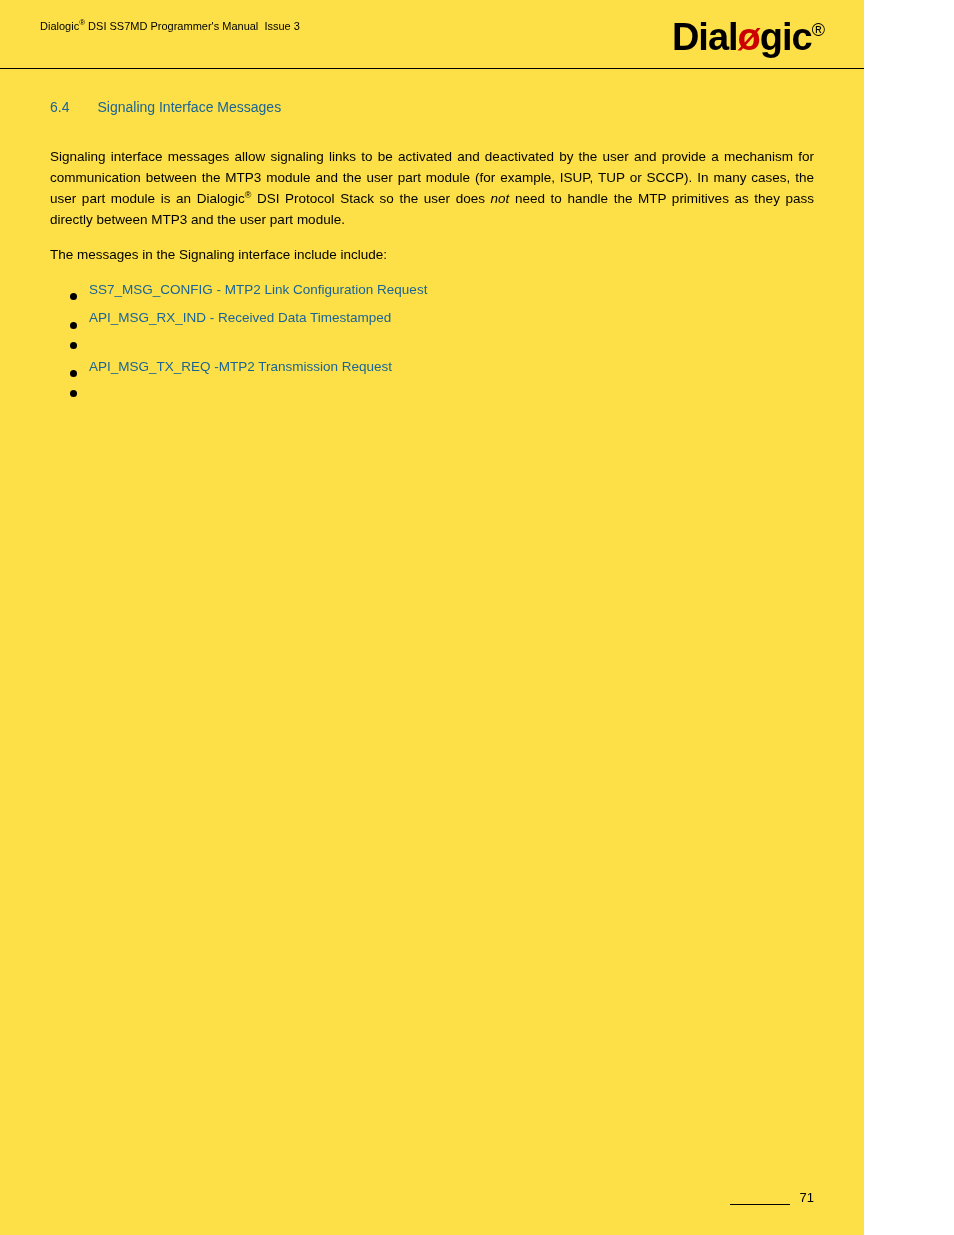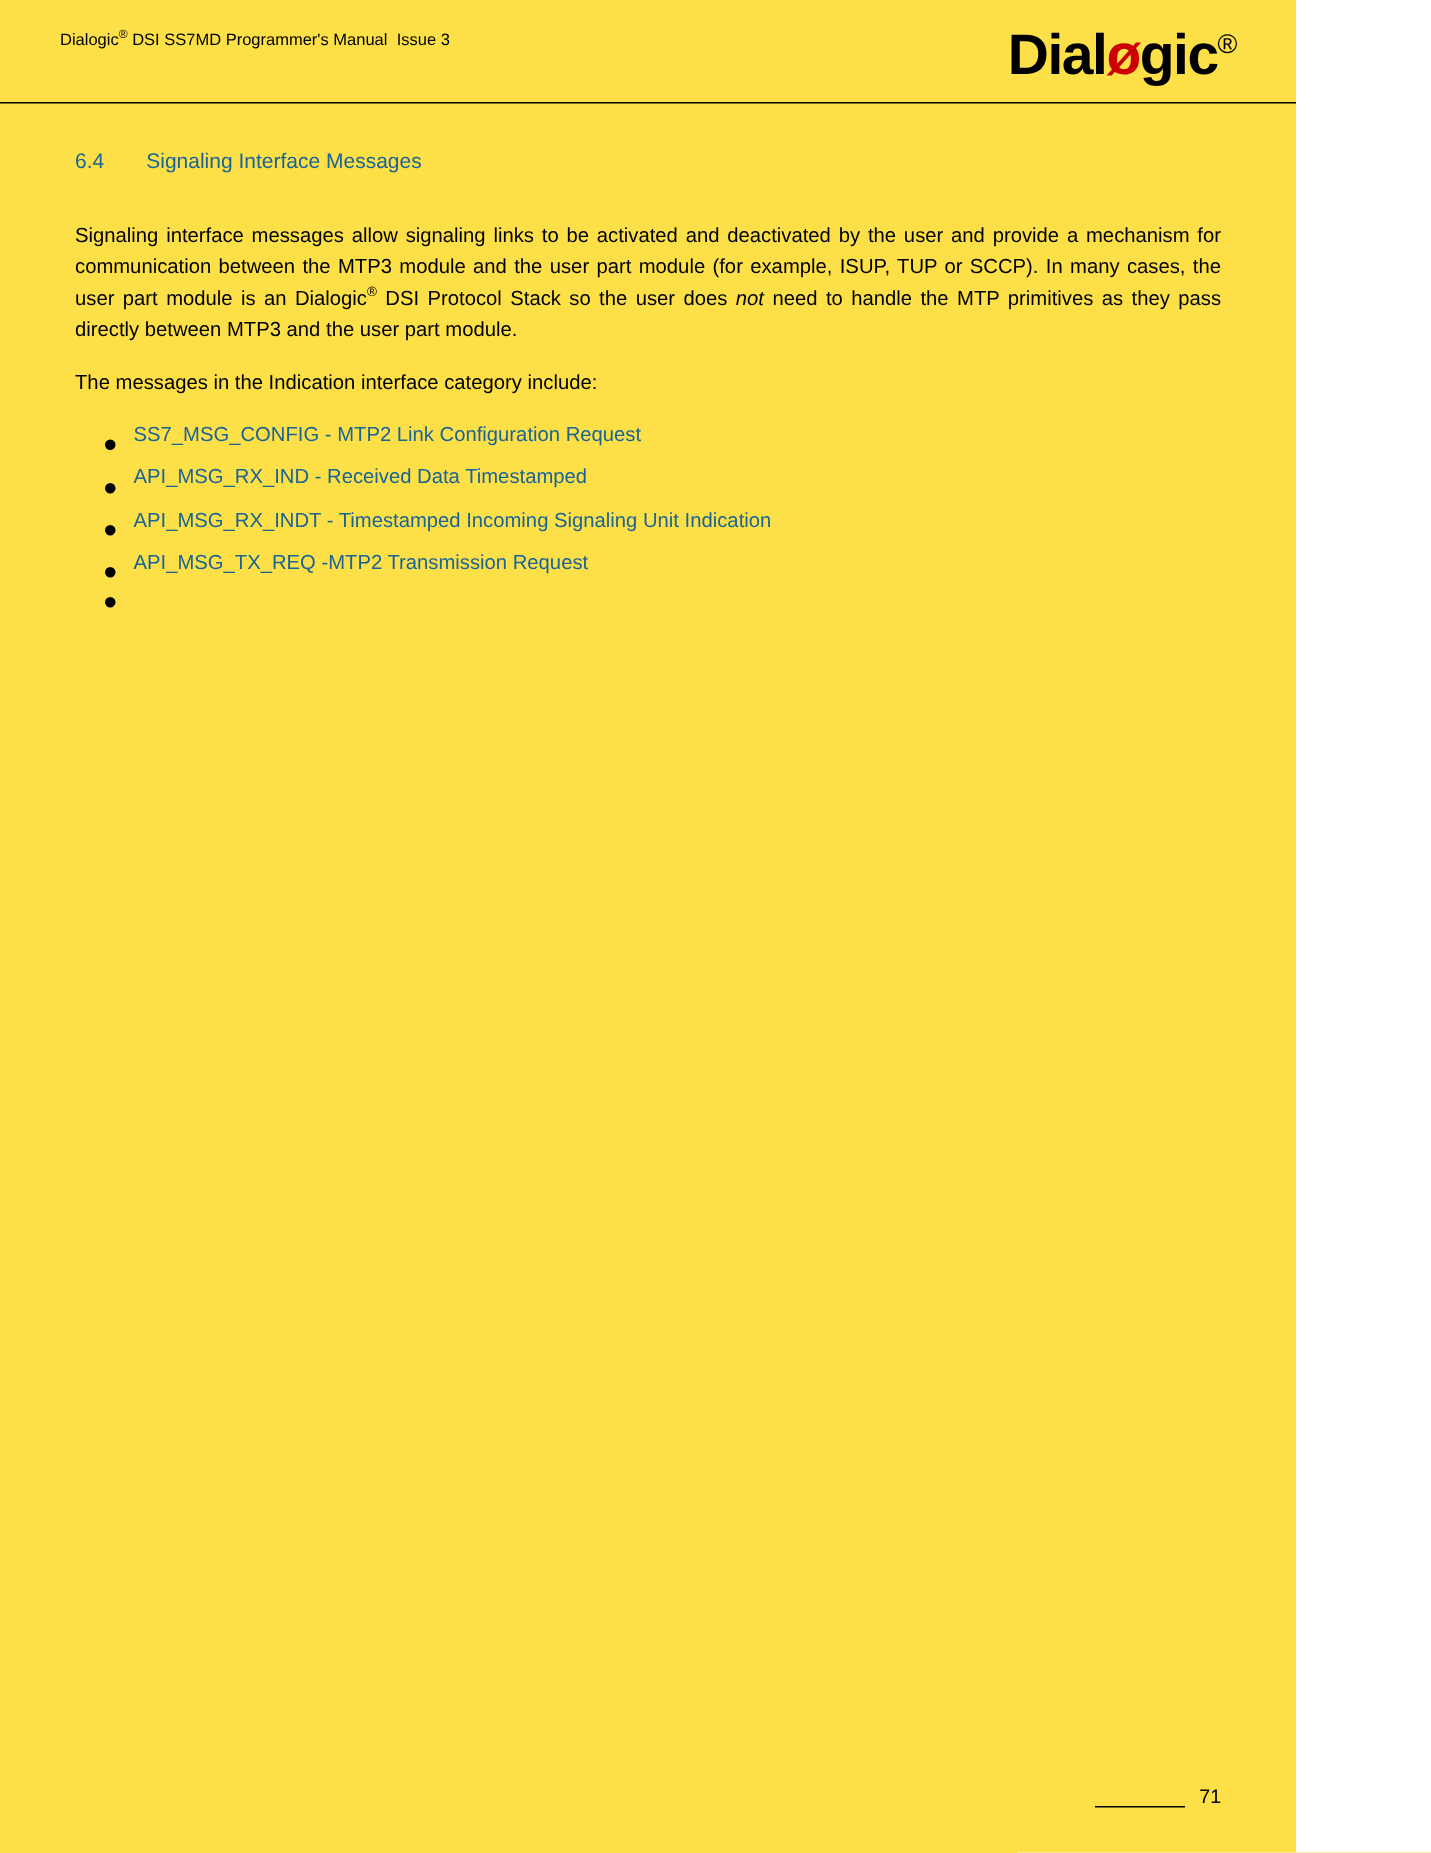--- a/index.html
+++ b/index.html
@@ -173,44 +173,41 @@
       <span class="section-heading section-number">6.4</span>
       <span class="section-heading">Signaling Interface Messages</span>
     </div>
 
     <p class="body-text">
       <span>Signaling interface messages allow signaling links to be activated and deactivated by the user and provide a mechanism for communication between the MTP3 module and the user part module (for example, ISUP, TUP or SCCP). In many cases, the user part module is an Dialogic<sup>®</sup> DSI Protocol Stack so the user does <em>not</em> need to handle the MTP primitives as they pass directly between MTP3 and the user part module.</span>
     </p>
 
 
     <p class="body-text">
-      <span>The messages in the Indication interface category include:</span>
+      <span>The messages in the Signaling interface include include:</span>
     </p>
 
     <ul class="bullet-list">
 
       <li>
         <span class="bullet-dot"></span>
         <span>
           <a class="link-text" href="#">SS7_MSG_CONFIG - MTP2 Link Configuration Request</a>
         </span>
       </li>
 
       <li>
         <span class="bullet-dot"></span>
         <span>
           <a class="link-text" href="#">API_MSG_RX_IND - Received Data Timestamped</a>
         </span>
       </li>
 
       <li>
         <span class="bullet-dot"></span>
-        <span>
-          <a class="link-text" href="#">API_MSG_RX_INDT - Timestamped Incoming Signaling Unit Indication</a>
-        </span>
       </li>
 
       <li>
         <span class="bullet-dot"></span>
         <span>
           <a class="link-text" href="#">API_MSG_TX_REQ -MTP2 Transmission Request</a>
         </span>
       </li>
 
       <li>

